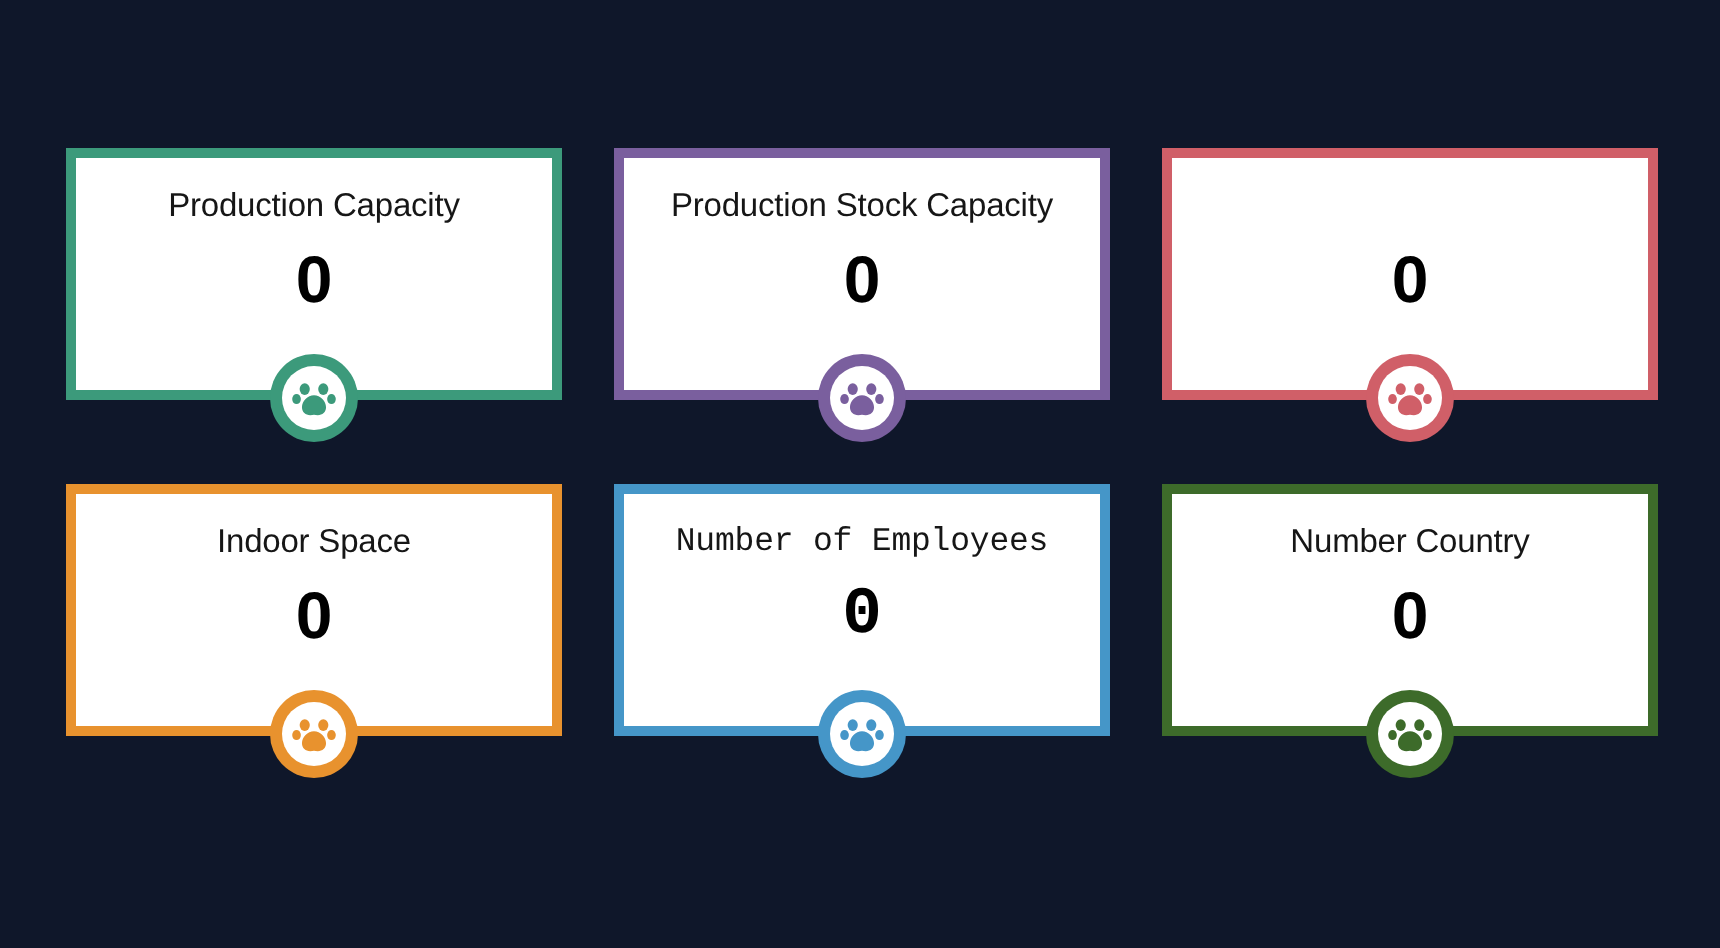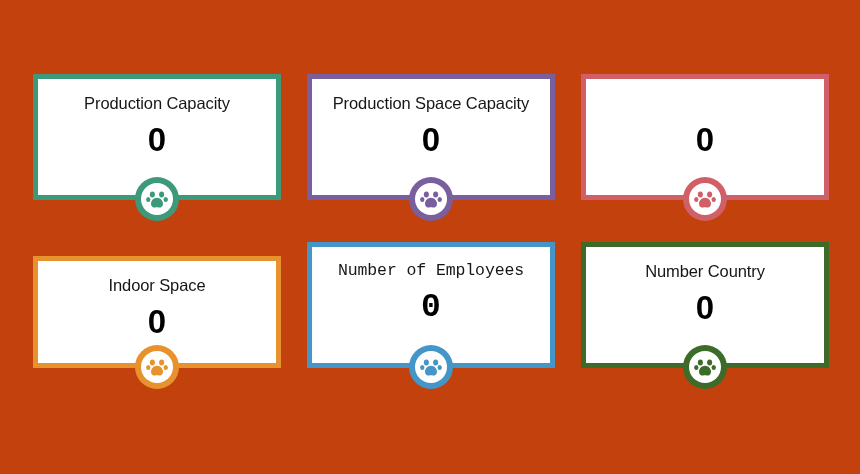--- a/index.html
+++ b/index.html
@@ -11,21 +11,21 @@
     height: 474px;
     background: #ffffff;
     font-family: "Liberation Sans", sans-serif;
     overflow: hidden;
   }
 
   #dashboard {
     position: relative;
     width: 860px;
     height: 474px;
-    background: #c2410c;
+    background: #0f172a;
   }
 
   .kpi-grid {
     position: absolute;
     left: 33px;
     top: 74px;
     width: 796px;
     display: grid;
     grid-template-columns: 248px 248px 248px;
     grid-template-rows: 126px 126px;
@@ -111,21 +111,21 @@
             <ellipse cx="45.5" cy="19" rx="7.4" ry="8.6"></ellipse>
             <ellipse cx="6.6" cy="33.5" rx="6.3" ry="7.4"></ellipse>
             <ellipse cx="57.4" cy="33.5" rx="6.3" ry="7.4"></ellipse>
             <path d="M32 28c9.4 0 17.5 8.6 17.5 17.6 0 7.2-5.3 11.4-12 11.4-2.2 0-4-0.7-5.5-0.7s-3.3 0.7-5.5 0.7c-6.7 0-12-4.2-12-11.4C14.5 36.6 22.6 28 32 28z"></path>
           </svg>
         </div>
       </div>
     </div>
 
     <div class="kpi-card" style="border-color: rgb(122, 95, 158);">
-      <div class="kpi-title">Production Space Capacity</div>
+      <div class="kpi-title">Production Stock Capacity</div>
       <div class="kpi-value">0</div>
       <div class="kpi-badge" style="background: rgb(122, 95, 158);">
         <div class="badge-inner">
           <svg viewBox="0 0 64 64" fill="#7a5f9e">
             <ellipse cx="18.5" cy="19" rx="7.4" ry="8.6"></ellipse>
             <ellipse cx="45.5" cy="19" rx="7.4" ry="8.6"></ellipse>
             <ellipse cx="6.6" cy="33.5" rx="6.3" ry="7.4"></ellipse>
             <ellipse cx="57.4" cy="33.5" rx="6.3" ry="7.4"></ellipse>
             <path d="M32 28c9.4 0 17.5 8.6 17.5 17.6 0 7.2-5.3 11.4-12 11.4-2.2 0-4-0.7-5.5-0.7s-3.3 0.7-5.5 0.7c-6.7 0-12-4.2-12-11.4C14.5 36.6 22.6 28 32 28z"></path>
           </svg>
@@ -141,21 +141,21 @@
             <ellipse cx="18.5" cy="19" rx="7.4" ry="8.6"></ellipse>
             <ellipse cx="45.5" cy="19" rx="7.4" ry="8.6"></ellipse>
             <ellipse cx="6.6" cy="33.5" rx="6.3" ry="7.4"></ellipse>
             <ellipse cx="57.4" cy="33.5" rx="6.3" ry="7.4"></ellipse>
             <path d="M32 28c9.4 0 17.5 8.6 17.5 17.6 0 7.2-5.3 11.4-12 11.4-2.2 0-4-0.7-5.5-0.7s-3.3 0.7-5.5 0.7c-6.7 0-12-4.2-12-11.4C14.5 36.6 22.6 28 32 28z"></path>
           </svg>
         </div>
       </div>
     </div>
 
-    <div class="kpi-card" style="border-color: rgb(232, 146, 46); margin-top: 14px;">
+    <div class="kpi-card" style="border-color: rgb(232, 146, 46);">
       <div class="kpi-title">Indoor Space</div>
       <div class="kpi-value">0</div>
       <div class="kpi-badge" style="background: rgb(232, 146, 46);">
         <div class="badge-inner">
           <svg viewBox="0 0 64 64" fill="#e8922e">
             <ellipse cx="18.5" cy="19" rx="7.4" ry="8.6"></ellipse>
             <ellipse cx="45.5" cy="19" rx="7.4" ry="8.6"></ellipse>
             <ellipse cx="6.6" cy="33.5" rx="6.3" ry="7.4"></ellipse>
             <ellipse cx="57.4" cy="33.5" rx="6.3" ry="7.4"></ellipse>
             <path d="M32 28c9.4 0 17.5 8.6 17.5 17.6 0 7.2-5.3 11.4-12 11.4-2.2 0-4-0.7-5.5-0.7s-3.3 0.7-5.5 0.7c-6.7 0-12-4.2-12-11.4C14.5 36.6 22.6 28 32 28z"></path>

